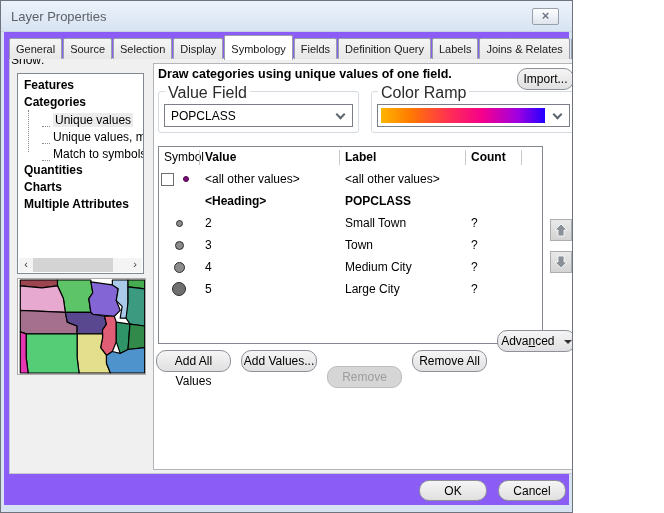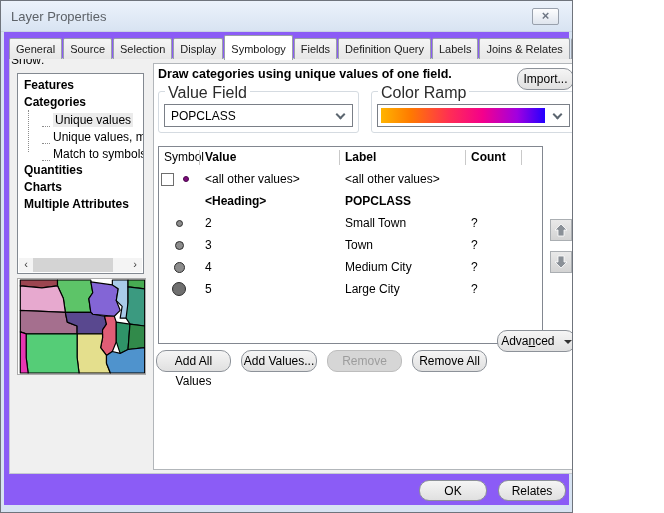--- a/index.html
+++ b/index.html
@@ -92,21 +92,21 @@
                  font-weight: bold; color: #000; }
 
   
   .btn {
     position: absolute; height: 22px;
     background: linear-gradient(#f5f5f5, #e0e0e0);
     border: 1px solid #8d9299; border-radius: 10px;
     font-size: 12px; color: #000; text-align: center; line-height: 20px;
     font-family: "Liberation Sans", sans-serif;
   }
-  .btn.disabled-flat { background: #d6d6d6; border-color: #bdbdbd; color: #9d9d9d; }
+  .btn.disabled-flat { background: #d6d6d6; border-color: #bdbdbd; color: #9d9d9d; margin-top: 16px; }
   .btn.disabled-soft { background: #ececec; border-color: #b8b8b8; color: #9a9a9a; }
 
   .import-btn { left: 516px; top: 67px; width: 57px; }
 
   
   .groupbox { position: absolute; height: 42px; border: 1px solid #d5dbe1;
               border-radius: 3px; }
   .gb-vf { left: 157px; top: 90px; width: 201px; }
   .gb-cr { left: 370px; top: 90px; width: 205px; }
   .gb-label { position: absolute; left: 6px; top: -8px; background: #ffffff;
@@ -367,16 +367,16 @@
   <div class="btn b-addall">Add All Values</div>
   <div class="btn b-addvals">Add Values...</div>
   <div class="btn b-remove disabled-flat">Remove</div>
   <div class="btn b-removeall">Remove All</div>
   <div class="btn b-advanced">
     <span>Adva</span><span class="accel">n</span><span>ced</span>
     <span class="caret"></span>
   </div>
 
   <div class="btn b-ok">OK</div>
-  <div class="btn b-cancel">Relates</div>
+  <div class="btn b-cancel">Cancel</div>
   <div class="btn b-apply disabled-soft">Color</div>
 
 </div>
 
 </body></html>

